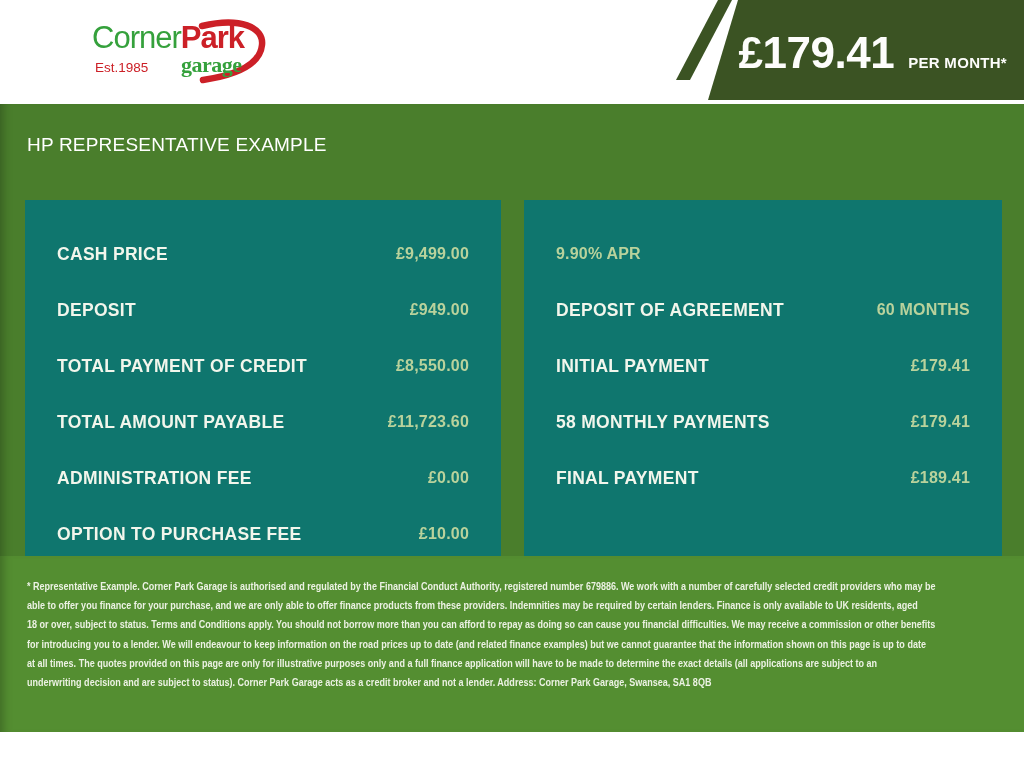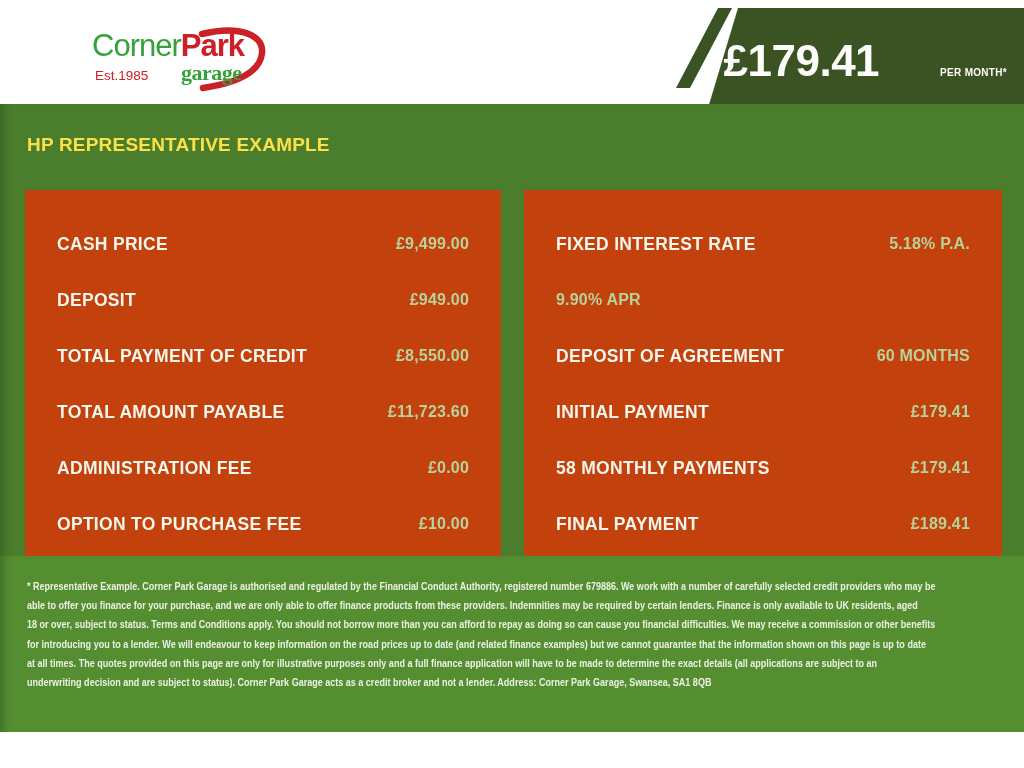--- a/index.html
+++ b/index.html
@@ -6,21 +6,21 @@
   html,body { width:1024px; height:768px; }
   body {
     position:relative;
     font-family:"Liberation Sans", sans-serif;
     background:#ffffff;
     overflow:hidden;
   }
 
   
   .header {
-    position:absolute; top:8px; left:0; width:1024px; height:118px;
+    position:absolute; top:0; left:0; width:1024px; height:118px;
     background:#ffffff;
   }
 
   
   .logo { position:absolute; left:84px; top:16px; width:196px; height:76px; cursor:pointer; }
   .logo-main { position:absolute; left:8px; top:4px; font-size:31px; letter-spacing:-1px; white-space:nowrap; }
   .logo-corner { color:#35a13c; font-weight:normal; }
   .logo-park   { color:#cc2027; font-weight:bold; }
   .logo-est    { position:absolute; left:11px; top:44px; font-size:13.5px; font-weight:normal; color:#cc2027; }
   .logo-garage { position:absolute; left:97px; top:36px; font-size:22px; font-weight:bold; color:#35a13c; letter-spacing:-0.5px;font-family:Liberation Serif, serif; }
@@ -33,37 +33,37 @@
     clip-path:polygon(42px 0, 56px 0, 14px 100%, 0 100%);
   }
   .banner {
     position:absolute; left:700px; top:0; width:324px; height:100px;
     background:#3b5323;
     clip-path:polygon(38px 0, 324px 0, 324px 100%, 8px 100%);
     display:flex; align-items:center; justify-content:flex-end;
   }
   .banner-inner { display:flex; align-items:baseline; gap:14px; padding-right:17px; padding-top:6px; }
   .banner-price  { color:#fdfdfb; font-size:44px; font-weight:bold; letter-spacing:-0.5px; }
-  .banner-period { color:#fdfdfb; font-size:10px; font-weight:bold; letter-spacing:0.3px;margin-left:47px; }
+  .banner-period { color:#fdfdfb; font-size:15px; font-weight:bold; letter-spacing:0.3px; }
 
   
   .main {
     position:absolute; top:104px; left:0; width:1024px; height:488px;
     background:#4a7e2c;
     box-shadow:inset 10px 0 10px -7px rgba(0,0,0,0.25);
   }
   .heading {
     position:absolute; left:27px; top:30px;
-    color:#fde047; font-size:19px; font-weight:bold; letter-spacing:0.2px;
+    color:#ffffff; font-size:19px; font-weight:normal; letter-spacing:0.2px;
     white-space:nowrap;
   }
 
   .panel {
-    position:absolute; top:86px; height:456px;
-    background:#c2410c;
+    position:absolute; top:96px; height:456px;
+    background:#0f766e;
     padding:26px 32px 0 32px;
   }
   .panel-left  { left:25px;  width:476px; }
   .panel-right { left:524px; width:478px; }
 
   .frow {
     height:56px;
     display:flex; align-items:center; justify-content:space-between;
   }
   .flabel {
@@ -144,24 +144,20 @@
       <span class="fvalue">£0.00</span>
     </div>
     <div class="frow">
       <span class="flabel">OPTION TO PURCHASE FEE</span>
       <span class="fvalue">£10.00</span>
     </div>
   </div>
 
   <div class="panel panel-right">
     <div class="frow">
-      <span class="flabel">FIXED INTEREST RATE</span>
-      <span class="fvalue">5.18% P.A.</span>
-    </div>
-    <div class="frow">
       <span class="fvalue">9.90% APR</span>
     </div>
     <div class="frow">
       <span class="flabel">DEPOSIT OF AGREEMENT</span>
       <span class="fvalue">60 MONTHS</span>
     </div>
     <div class="frow">
       <span class="flabel">INITIAL PAYMENT</span>
       <span class="fvalue">£179.41</span>
     </div>

